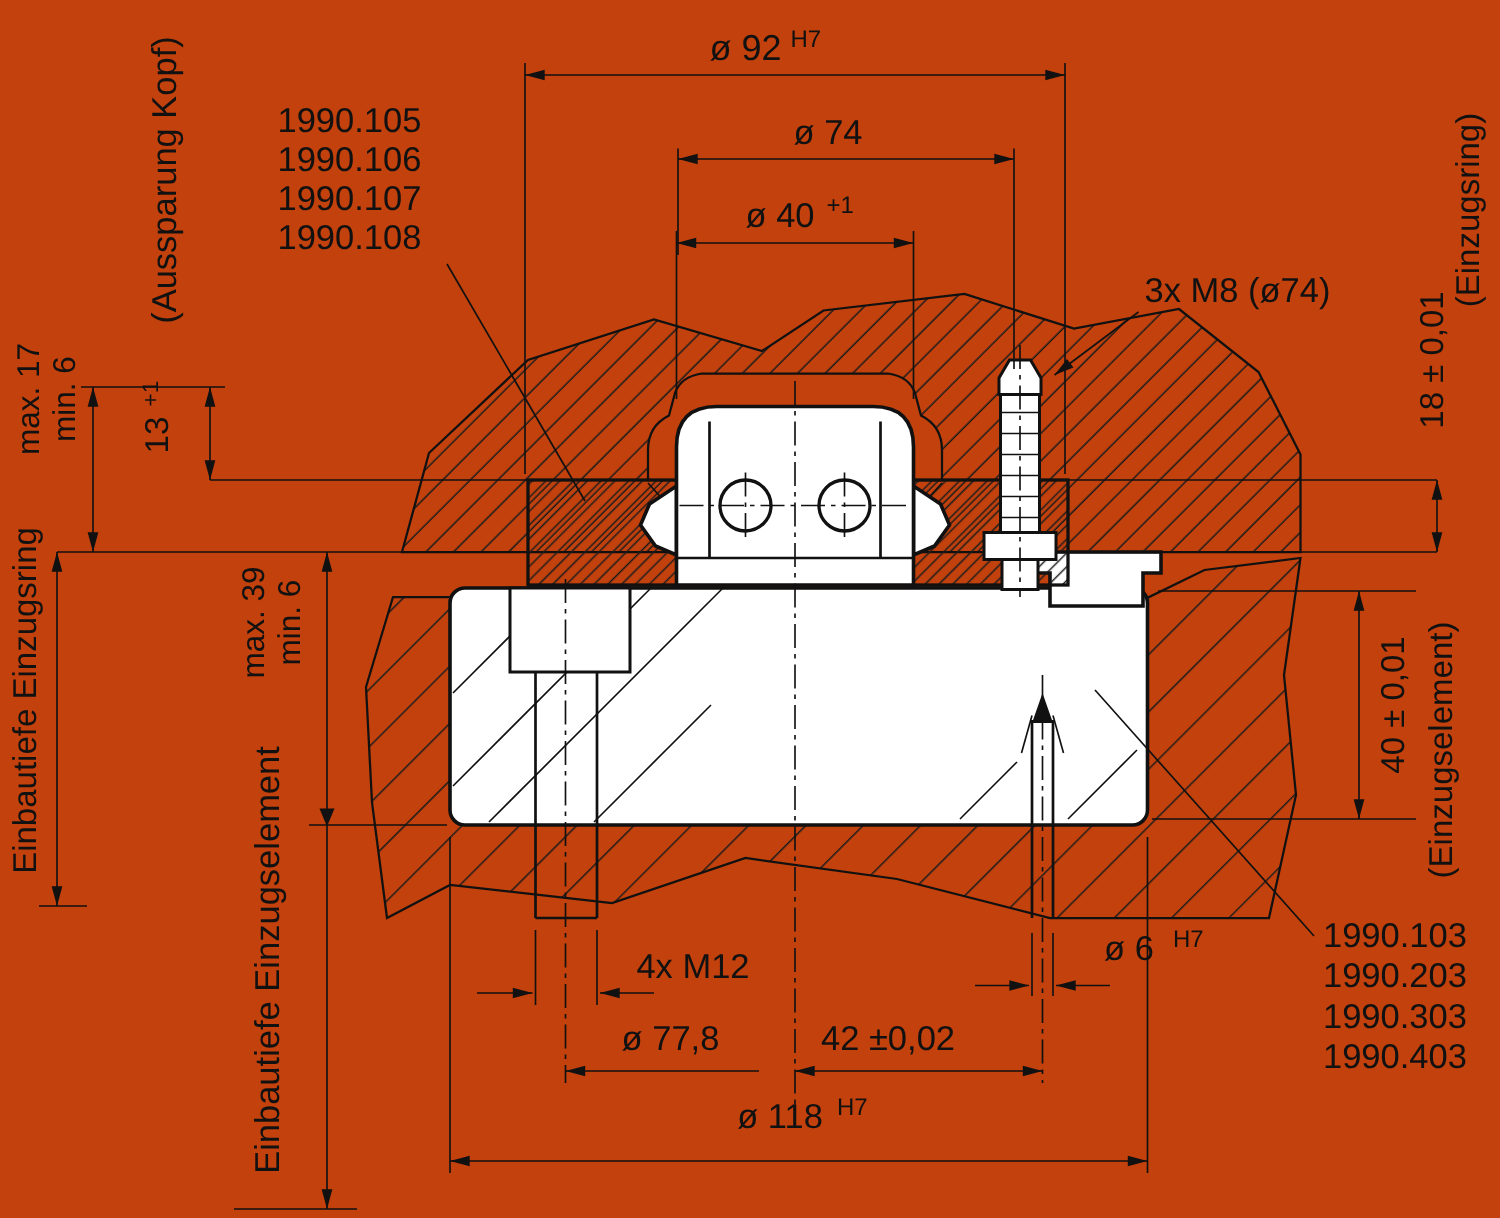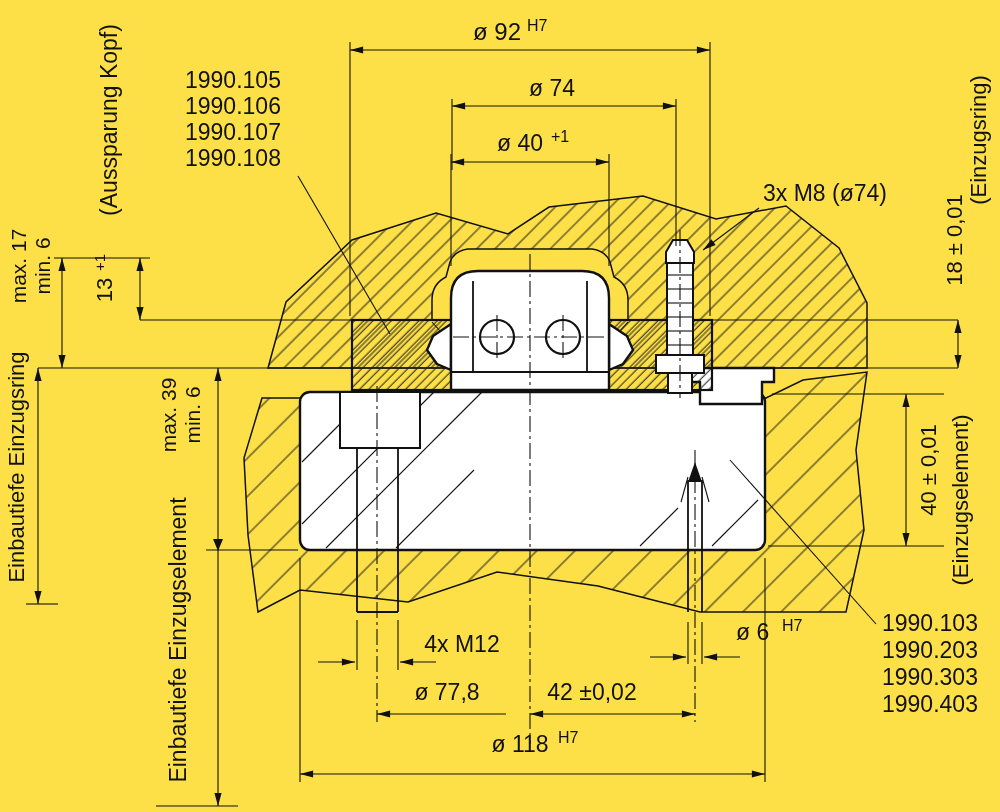--- a/index.html
+++ b/index.html
@@ -1,16 +1,16 @@
 <!DOCTYPE html>
 <html><head>
 <meta charset="utf-8">
 <style>
   html,body{margin:0;padding:0;background:#ffffff;}
-  .wrap{width:1000px;height:812px;position:relative;background:#fde047;overflow:hidden;}
+  .wrap{width:1000px;height:812px;position:relative;background:#c2410c;overflow:hidden;}
   svg{display:block;}
   text{font-family:"Liberation Sans","DejaVu Sans",sans-serif;fill:#111;}
   .thin{stroke:#111;stroke-width:1.1;fill:none;}
   .med{stroke:#111;stroke-width:1.8;fill:none;}
   .part{stroke:#111;stroke-width:2.4;fill:#ffffff;}
   .cl{stroke:#111;stroke-width:1.1;fill:none;stroke-dasharray:16 4 3 4;}
   .hatchline{stroke:#1c1c1c;stroke-width:1;}
 </style>
 </head>
 <body>

